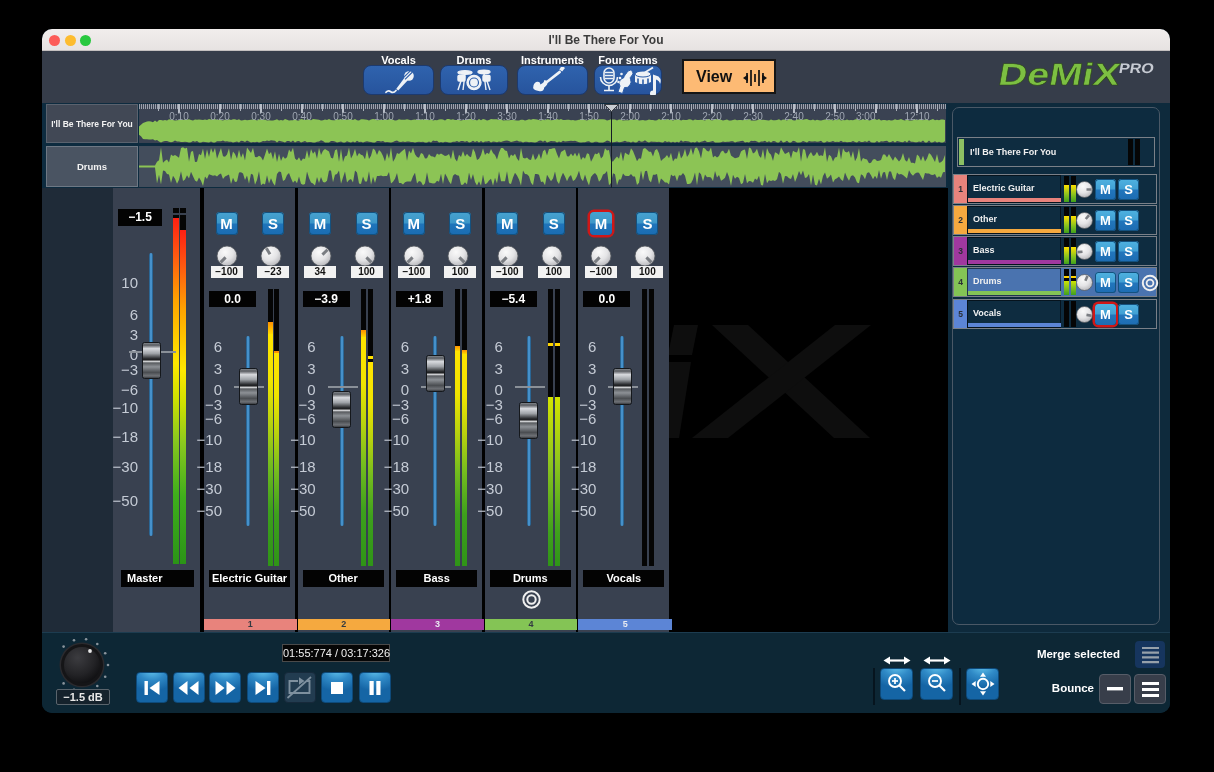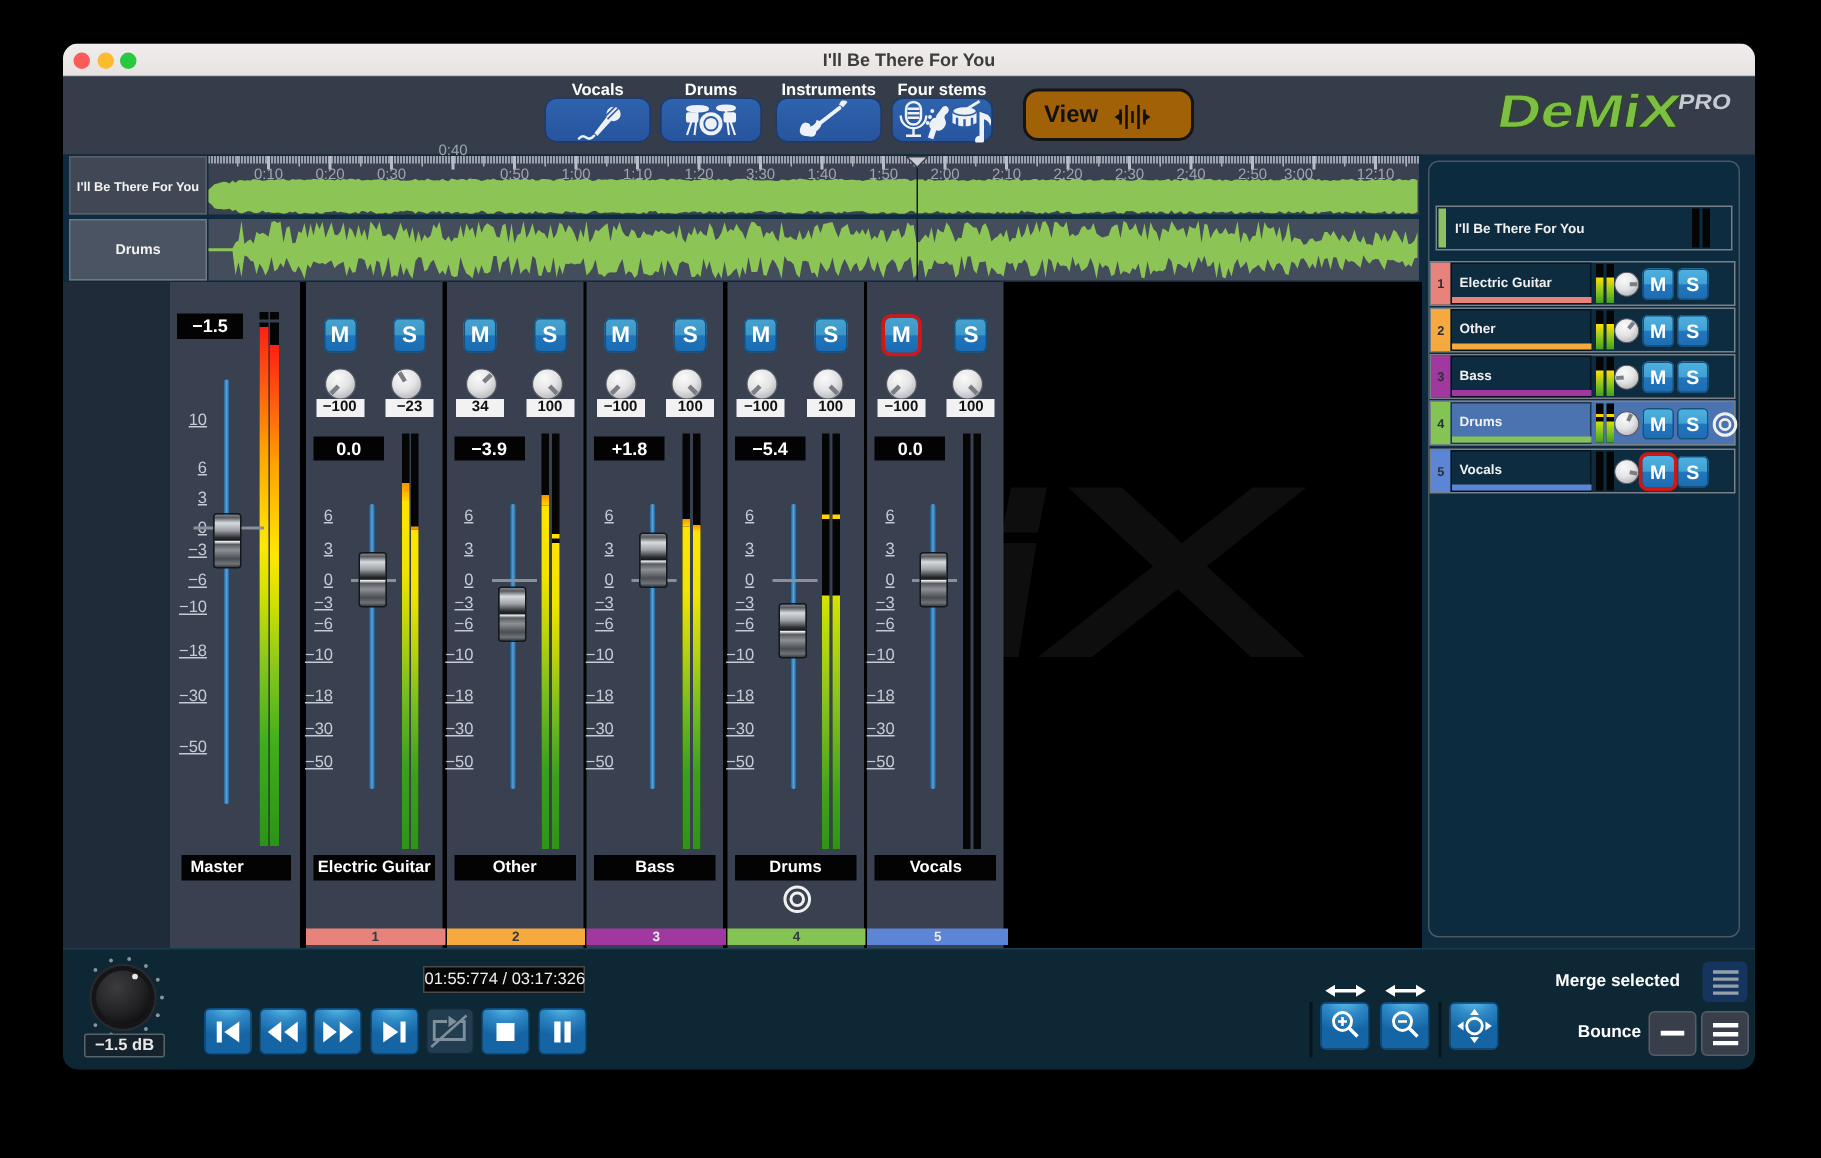--- a/index.html
+++ b/index.html
@@ -4,21 +4,21 @@
 html,body { width:1214px; height:772px; background:#000; font-family:"Liberation Sans",sans-serif; overflow:hidden; }
 .abs { position:absolute; }
 #win { position:absolute; left:42px; top:29px; width:1128px; height:684px; border-radius:10px; overflow:hidden; background:#0e2a3c; }
 #pg { position:absolute; left:-42px; top:-29px; width:1214px; height:772px; }
 .stembtn { height:30px; background:linear-gradient(#2f63ae,#27549d); border:1.5px solid #1d3a6e; border-radius:8px; display:flex; align-items:center; justify-content:center; }
 .strip { background:#394150; }
 .blackbox { background:#030303; color:#fff; font-weight:bold; text-align:center; }
 .whitebox { position:absolute; background:#f2f2f2; color:#111; width:32px; height:11.5px; font-size:10px; font-weight:bold; text-align:center; line-height:11.5px; }
 .msbtn { width:22px; height:23px; border-radius:4px; background:linear-gradient(#47a3d0 0%,#3c96c8 48%,#1f74ba 52%,#1a6cb2 100%); color:#fff; font-weight:bold; font-size:15px; text-align:center; line-height:23px; box-shadow:0 0 0 1px #14517e inset; }
 .mutesel { box-shadow:0 0 0 2.5px #cf1717; }
-.sclab { font-size:11px; color:#c5cbd5; text-align:right;text-decoration:underline; }
+.sclab { font-size:15px; color:#c5cbd5; text-align:right; }
 .ftrack { width:4px; background:linear-gradient(90deg,#1d4e74,#3d87c2 30%,#54a0d8 50%,#3d87c2 70%,#1d4e74); border-radius:2px; }
 .zline { height:1.5px; background:#8a9098; }
 .fknob { width:19px; height:37px; border-radius:2.5px; border:1px solid #15181c; background:linear-gradient(#83878c 0%,#585b60 6%,#d8dade 16%,#9fa3a8 30%,#2c2e31 44%,#191a1c 49%,#f2f3f5 51.5%,#595c60 57%,#8d9196 68%,#4a4d51 84%,#6f7277 94%,#3a3c40 100%); }
 .namebox { background:#030303; color:#fff; font-weight:bold; font-size:11px; height:17px; line-height:17px; text-align:center; }
 .colbar { height:10.5px; font-size:9px; font-weight:bold; color:#333a42; text-align:center; line-height:10.5px; }
 .prow { border:1px solid #7a8088; background:#0e2c40; }
 .pms { position:absolute; width:21px; height:21px; border-radius:3.5px; background:linear-gradient(#4fb2e0 0%,#41a0d4 48%,#2276bc 52%,#1d6cb2 100%); color:#fff; font-weight:bold; font-size:13px; text-align:center; line-height:21px; box-shadow:0 0 0 1px #14517e inset; }
 .pmute { box-shadow:0 0 0 2.5px #cf1717; }
 .tbtn { width:32px; height:31px; border-radius:4px; background:radial-gradient(90% 70% at 50% -8%,#5fc0ea 0%,#2f89c6 48%,#1565a5 100%); border:1px solid #0e4a7a; display:flex; align-items:center; justify-content:center; }
 .tloop { background:#223c50; border-color:#16293a; }
@@ -96,21 +96,21 @@
 <g stroke="#2a5ca8" stroke-width="1.6">
               <line x1="43" y1="12.5" x2="43" y2="19"></line>
               <line x1="48" y1="13.5" x2="48" y2="20"></line>
               <line x1="53" y1="12.5" x2="53" y2="19"></line>
             </g>
 <line x1="49" y1="7" x2="58" y2="1.5" stroke="#eef2f6" stroke-width="1.8"></line>
 </g>
 <path d="M58 24.5 a3 3 0 1 0 3 3 l0 -14 q3.5 1 4 4.5 q2 -4.5 -1.5 -7.5 l-5.5 -2 Z" fill="#eef2f6"></path>
 </svg>
       </div>
-      <div class="abs" style="left:682px;top:59px;width:114px;height:35px;background:#a16207;border:2px solid #151515;border-radius:10px">
+      <div class="abs" style="left:682px;top:59px;width:94px;height:35px;background:#fdba74;border:2px solid #151515;border-radius:0">
 <div class="abs" style="left:12px;top:7px;font-size:16px;font-weight:bold;color:#111">View</div>
 <svg class="abs" style="left:58px;top:8px" width="26" height="18" viewBox="0 0 26 18">
 <g stroke="#111" stroke-width="1.7">
             <line x1="5" y1="4" x2="5" y2="14"></line>
             <line x1="9" y1="1" x2="9" y2="17"></line>
             <line x1="13" y1="5" x2="13" y2="13"></line>
             <line x1="17" y1="1" x2="17" y2="17"></line>
             <line x1="21" y1="4" x2="21" y2="14"></line>
           </g>
 <path d="M1 9 l5 -3.4 v6.8 Z" fill="#111"></path>
@@ -135,21 +135,21 @@
         <polygon points="139,165.5 141,165.5 143,165.5 145,165.5 147,165.5 149,165.5 151,165.5 153,165.5 155,165.5 157,161.7 159,160.3 161,147.2 163,162.7 165,160.7 167,159.5 169,162.5 171,154.5 173,156.1 175,155.1 177,156.2 179,157.8 181,148.0 183,147.3 185,148.6 187,147.7 189,161.7 191,151.8 193,150.9 195,162.1 197,161.8 199,154.1 201,155.3 203,148.6 205,158.9 207,149.2 209,157.0 211,148.1 213,152.9 215,147.9 217,158.7 219,153.2 221,148.1 223,156.3 225,156.8 227,154.4 229,148.2 231,160.1 233,151.5 235,153.9 237,158.7 239,149.8 241,157.7 243,152.9 245,160.5 247,147.6 249,150.2 251,153.1 253,147.8 255,157.1 257,157.3 259,155.8 261,157.1 263,160.4 265,154.7 267,148.4 269,154.3 271,152.1 273,159.2 275,151.3 277,161.9 279,153.8 281,161.1 283,156.3 285,158.8 287,157.2 289,149.6 291,152.3 293,147.8 295,158.5 297,160.3 299,157.3 301,161.3 303,158.4 305,158.9 307,150.1 309,158.5 311,148.9 313,153.8 315,151.3 317,158.8 319,147.7 321,155.1 323,150.7 325,148.9 327,150.3 329,151.5 331,157.7 333,158.5 335,150.2 337,149.2 339,161.7 341,148.8 343,162.1 345,156.5 347,155.6 349,147.4 351,158.6 353,154.8 355,148.7 357,156.6 359,153.1 361,154.8 363,155.6 365,159.3 367,149.6 369,158.9 371,155.8 373,148.4 375,149.9 377,155.1 379,150.1 381,152.0 383,156.1 385,161.5 387,152.7 389,158.7 391,147.2 393,161.7 395,158.6 397,153.0 399,154.1 401,152.1 403,150.3 405,148.8 407,160.8 409,150.4 411,153.5 413,147.8 415,154.3 417,157.1 419,157.8 421,152.9 423,154.1 425,158.6 427,158.3 429,154.0 431,156.3 433,156.4 435,157.4 437,153.4 439,154.8 441,153.4 443,154.7 445,156.0 447,155.6 449,153.9 451,159.2 453,149.6 455,158.8 457,161.6 459,154.8 461,157.0 463,151.0 465,156.6 467,153.7 469,156.2 471,157.3 473,148.6 475,152.2 477,160.0 479,158.7 481,155.0 483,148.2 485,154.9 487,152.7 489,153.9 491,149.1 493,152.9 495,155.0 497,159.6 499,152.5 501,147.9 503,148.1 505,150.6 507,151.0 509,158.6 511,154.6 513,155.9 515,153.8 517,158.5 519,161.0 521,147.7 523,157.8 525,158.6 527,157.5 529,159.4 531,160.0 533,153.5 535,159.9 537,158.0 539,153.2 541,159.3 543,151.3 545,149.6 547,155.5 549,149.1 551,149.0 553,148.3 555,148.2 557,153.9 559,158.5 561,152.1 563,150.8 565,149.4 567,156.2 569,156.5 571,153.5 573,156.2 575,152.7 577,156.7 579,152.2 581,160.0 583,157.1 585,158.8 587,153.2 589,153.9 591,161.7 593,158.0 595,153.5 597,154.2 599,152.2 601,158.6 603,156.3 605,148.2 607,150.5 609,149.9 611,161.2 613,161.5 615,158.8 617,156.4 619,158.8 621,151.5 623,161.6 625,152.4 627,154.1 629,155.0 631,148.2 633,151.0 635,155.9 637,161.3 639,158.3 641,158.8 643,149.0 645,148.1 647,149.8 649,151.7 651,151.7 653,156.6 655,150.3 657,148.9 659,153.3 661,161.0 663,158.9 665,157.6 667,155.1 669,158.3 671,152.8 673,161.5 675,158.6 677,158.8 679,150.6 681,158.5 683,155.6 685,148.7 687,157.0 689,154.0 691,147.7 693,155.0 695,148.0 697,147.5 699,151.4 701,158.6 703,147.8 705,148.4 707,150.9 709,151.5 711,147.6 713,157.6 715,155.8 717,157.4 719,156.1 721,151.7 723,150.5 725,153.4 727,152.9 729,148.7 731,155.6 733,157.1 735,158.3 737,157.7 739,157.1 741,151.6 743,150.1 745,149.6 747,158.9 749,147.4 751,148.5 753,153.5 755,152.3 757,148.8 759,155.4 761,157.9 763,148.9 765,160.2 767,148.0 769,152.8 771,154.7 773,161.0 775,152.3 777,153.2 779,154.9 781,147.3 783,150.7 785,153.9 787,152.9 789,151.8 791,158.5 793,150.7 795,152.0 797,152.4 799,147.0 801,161.8 803,149.1 805,149.8 807,158.9 809,154.8 811,152.0 813,156.0 815,155.2 817,151.8 819,156.1 821,155.3 823,156.1 825,147.3 827,162.0 829,154.8 831,156.2 833,161.4 835,157.5 837,157.1 839,147.5 841,159.7 843,148.2 845,151.7 847,152.5 849,151.1 851,158.0 853,151.0 855,161.3 857,157.5 859,148.1 861,161.7 863,158.1 865,159.0 867,159.5 869,163.2 871,162.7 873,159.5 875,158.9 877,161.1 879,160.7 881,160.1 883,154.6 885,154.6 887,157.4 889,153.9 891,157.4 893,160.7 895,156.4 897,158.9 899,161.6 901,159.0 903,153.0 905,159.9 907,161.7 909,157.1 911,162.8 913,162.7 915,163.6 917,154.6 919,156.2 921,161.0 923,155.7 925,161.4 927,158.5 929,153.1 931,154.7 933,158.3 935,162.0 937,154.0 939,162.8 941,162.3 943,160.3 945,154.9 945,171.9 943,172.2 941,177.8 939,176.2 937,178.0 935,174.0 933,175.1 931,174.7 929,173.4 927,173.5 925,173.1 923,180.0 921,176.6 919,172.8 917,172.6 915,173.4 913,175.8 911,173.7 909,170.2 907,178.5 905,176.8 903,174.9 901,174.0 899,174.6 897,172.4 895,180.3 893,178.0 891,171.6 889,171.4 887,179.9 885,172.1 883,172.6 881,178.7 879,170.1 877,179.1 875,175.7 873,179.2 871,175.2 869,172.2 867,172.9 865,179.2 863,175.5 861,174.3 859,183.3 857,182.6 855,177.6 853,175.3 851,176.1 849,180.8 847,177.2 845,172.6 843,181.1 841,179.4 839,176.5 837,178.2 835,179.3 833,182.5 831,174.4 829,176.9 827,178.8 825,172.6 823,176.1 821,184.5 819,178.7 817,185.5 815,184.8 813,174.5 811,185.5 809,174.1 807,177.2 805,177.9 803,170.5 801,175.3 799,171.1 797,177.2 795,182.0 793,174.0 791,178.9 789,178.2 787,176.3 785,175.9 783,183.8 781,174.1 779,171.8 777,179.3 775,180.9 773,180.3 771,181.1 769,180.2 767,183.3 765,174.1 763,185.5 761,185.0 759,175.7 757,180.0 755,178.6 753,182.7 751,181.3 749,180.9 747,183.2 745,174.0 743,182.9 741,184.2 739,178.0 737,176.7 735,178.7 733,174.8 731,185.9 729,176.9 727,171.9 725,177.7 723,179.5 721,180.8 719,175.1 717,177.5 715,171.0 713,181.1 711,177.5 709,177.0 707,177.3 705,174.4 703,181.6 701,174.2 699,172.2 697,185.2 695,172.6 693,179.2 691,183.3 689,184.1 687,183.9 685,175.8 683,172.9 681,175.5 679,175.2 677,181.2 675,175.2 673,176.2 671,174.4 669,184.5 667,182.5 665,182.6 663,180.2 661,178.4 659,184.5 657,174.1 655,174.7 653,174.8 651,182.5 649,179.9 647,170.8 645,171.2 643,180.3 641,170.5 639,182.7 637,185.1 635,176.4 633,176.5 631,174.1 629,176.0 627,175.9 625,175.7 623,173.4 621,179.4 619,179.4 617,185.2 615,174.2 613,173.2 611,183.1 609,185.3 607,171.1 605,173.6 603,174.5 601,179.4 599,181.7 597,175.4 595,172.9 593,174.6 591,177.0 589,185.4 587,180.8 585,174.4 583,181.2 581,178.5 579,170.7 577,176.2 575,179.7 573,181.0 571,175.1 569,177.1 567,181.3 565,176.4 563,172.7 561,177.3 559,184.0 557,181.0 555,171.6 553,178.5 551,181.2 549,178.0 547,174.7 545,185.3 543,181.6 541,182.1 539,174.7 537,173.9 535,174.1 533,185.2 531,182.8 529,176.2 527,174.2 525,174.0 523,170.6 521,185.8 519,179.4 517,175.4 515,172.8 513,177.6 511,183.9 509,183.3 507,171.2 505,181.2 503,181.3 501,181.3 499,171.3 497,183.4 495,177.8 493,185.7 491,178.8 489,180.6 487,183.2 485,184.3 483,174.4 481,185.8 479,181.3 477,185.5 475,182.0 473,174.1 471,179.9 469,172.4 467,184.6 465,182.3 463,184.7 461,184.7 459,175.8 457,175.2 455,174.1 453,175.7 451,184.3 449,181.6 447,176.9 445,173.4 443,184.2 441,173.8 439,181.7 437,180.7 435,183.3 433,183.6 431,182.9 429,182.4 427,172.2 425,183.2 423,185.4 421,181.7 419,180.9 417,183.4 415,172.7 413,176.2 411,181.5 409,181.6 407,181.5 405,182.2 403,184.6 401,183.0 399,182.9 397,172.9 395,178.8 393,181.7 391,183.5 389,172.0 387,175.9 385,175.9 383,176.3 381,175.5 379,176.0 377,175.9 375,183.0 373,176.8 371,184.8 369,171.3 367,181.5 365,181.6 363,176.6 361,184.0 359,183.6 357,172.5 355,170.5 353,182.5 351,179.0 349,180.0 347,182.6 345,171.5 343,177.4 341,183.7 339,170.6 337,174.0 335,174.8 333,182.3 331,170.6 329,170.6 327,180.8 325,182.4 323,182.0 321,176.9 319,183.0 317,177.1 315,185.6 313,183.5 311,182.5 309,178.0 307,171.4 305,184.1 303,184.7 301,183.8 299,176.4 297,183.3 295,180.4 293,182.8 291,178.2 289,173.1 287,175.1 285,179.7 283,181.0 281,171.9 279,171.4 277,174.0 275,185.8 273,182.9 271,178.3 269,183.6 267,175.3 265,184.5 263,183.4 261,185.2 259,171.2 257,180.0 255,184.8 253,174.8 251,173.7 249,183.8 247,175.6 245,180.1 243,173.4 241,172.3 239,172.4 237,181.4 235,181.9 233,177.7 231,184.1 229,174.5 227,175.5 225,176.6 223,178.9 221,173.6 219,174.6 217,176.4 215,175.3 213,175.8 211,175.1 209,174.2 207,178.9 205,176.4 203,186.0 201,180.8 199,177.4 197,181.7 195,180.6 193,176.2 191,171.8 189,178.4 187,175.3 185,179.4 183,181.0 181,171.3 179,179.7 177,183.7 175,178.8 173,175.8 171,182.9 169,174.4 167,173.9 165,171.1 163,170.4 161,184.6 159,174.8 157,183.4 155,167.5 153,167.5 151,167.5 149,167.5 147,167.5 145,167.5 143,167.5 141,167.5 139,167.5" fill="#8cc455"></polygon>
       </svg>
       <div class="abs" style="left:139px;top:104px;width:807px;height:5px;background:repeating-linear-gradient(90deg,#9aa0ac 0,#9aa0ac 1px,rgba(0,0,0,0) 1px,rgba(0,0,0,0) 2px)"></div>
       <div class="abs" style="left:178px;top:104px;width:1.5px;height:9px;background:#b8bec8"></div>
       <div class="abs" style="left:159px;top:111px;width:40px;text-align:center;font-size:10px;color:#9fa6b2">0:10</div>
       <div class="abs" style="left:219px;top:104px;width:1.5px;height:9px;background:#b8bec8"></div>
       <div class="abs" style="left:200px;top:111px;width:40px;text-align:center;font-size:10px;color:#9fa6b2">0:20</div>
       <div class="abs" style="left:260px;top:104px;width:1.5px;height:9px;background:#b8bec8"></div>
       <div class="abs" style="left:241px;top:111px;width:40px;text-align:center;font-size:10px;color:#9fa6b2">0:30</div>
       <div class="abs" style="left:301px;top:104px;width:1.5px;height:9px;background:#b8bec8"></div>
-      <div class="abs" style="left:282px;top:95px;width:40px;text-align:center;font-size:10px;color:#9fa6b2">0:40</div>
+      <div class="abs" style="left:282px;top:111px;width:40px;text-align:center;font-size:10px;color:#9fa6b2">0:40</div>
       <div class="abs" style="left:342px;top:104px;width:1.5px;height:9px;background:#b8bec8"></div>
       <div class="abs" style="left:323px;top:111px;width:40px;text-align:center;font-size:10px;color:#9fa6b2">0:50</div>
       <div class="abs" style="left:383px;top:104px;width:1.5px;height:9px;background:#b8bec8"></div>
       <div class="abs" style="left:364px;top:111px;width:40px;text-align:center;font-size:10px;color:#9fa6b2">1:00</div>
       <div class="abs" style="left:424px;top:104px;width:1.5px;height:9px;background:#b8bec8"></div>
       <div class="abs" style="left:405px;top:111px;width:40px;text-align:center;font-size:10px;color:#9fa6b2">1:10</div>
       <div class="abs" style="left:465px;top:104px;width:1.5px;height:9px;background:#b8bec8"></div>
       <div class="abs" style="left:446px;top:111px;width:40px;text-align:center;font-size:10px;color:#9fa6b2">1:20</div>
       <div class="abs" style="left:506px;top:104px;width:1.5px;height:9px;background:#b8bec8"></div>
       <div class="abs" style="left:487px;top:111px;width:40px;text-align:center;font-size:10px;color:#9fa6b2">3:30</div>

